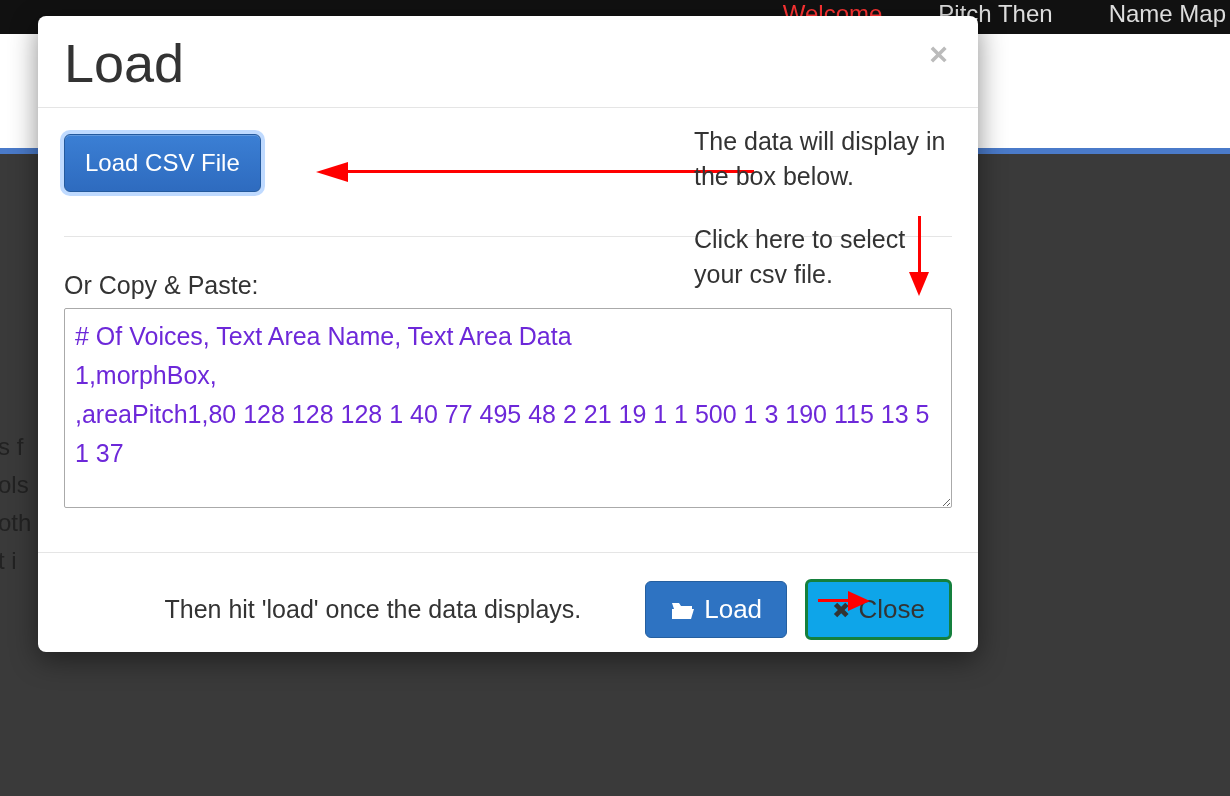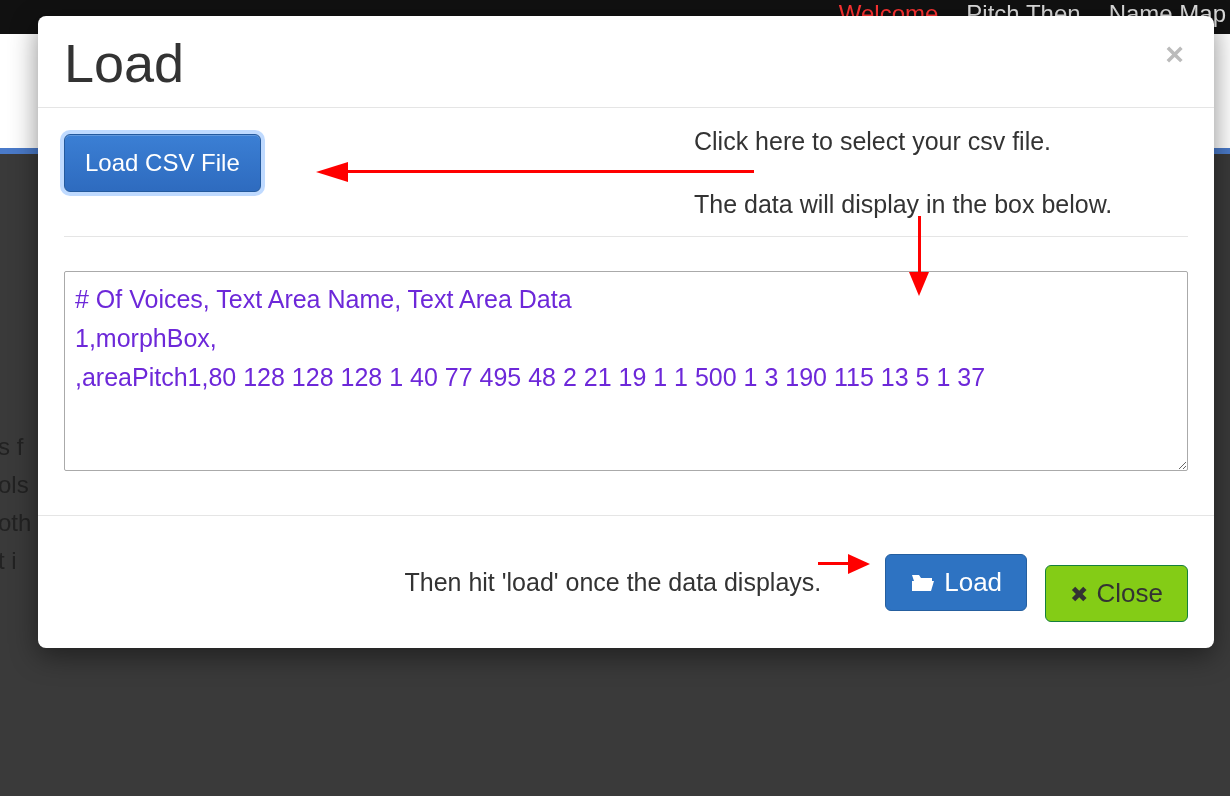--- a/index.html
+++ b/index.html
@@ -23,21 +23,21 @@
     font-size: 24px;
     display: flex;
     justify-content: flex-end;
     padding-right: 4px;
     gap: 28px;
     align-items: flex-start;
     overflow: hidden;
     white-space: nowrap;
   }
   .bg-nav .welcome { color: #f33; }
-  .bg-nav span { line-height: 28px; }
+  .bg-nav span { line-height: 28px; margin-left: 28px; }
 
   .bg-strip {
     position: absolute;
     top: 34px; left: 0; right: 0;
     height: 120px;
     background: #fff;
   }
   .bg-strip .blue-line {
     position: absolute; top: 114px; left: 0; right: 0;
     height: 6px; background: #4a7ac9;
@@ -52,21 +52,21 @@
     line-height: 38px;
     white-space: nowrap;
     overflow: hidden;
   }
 
   
   .modal {
     position: absolute;
     left: 38px;
     top: 16px;
-    width: 1176px;
+    width: 940px;
     background: #fff;
     border-radius: 8px;
     box-shadow: 0 8px 28px rgba(0,0,0,0.45);
     color: #333;
   }
   .modal-header {
     padding: 18px 26px 14px 26px;
     border-bottom: 1px solid #e5e5e5;
     display: flex;
     align-items: flex-start;
@@ -139,21 +139,21 @@
     padding: 8px 10px;
     border: 1px solid #aaa;
     border-radius: 2px;
     resize: both;
     line-height: 1.55;
     color: #6d28d9;
   }
 
   .modal-footer {
     border-top: 1px solid #e5e5e5;
-    padding: 26px 26px 26px 26px;
+    padding: 26px 26px 12px 26px;
     display: flex;
     align-items: center;
     justify-content: flex-end;
     gap: 18px;
     position: relative;
   }
   .footer-hint {
     font-size: 25px;
     color: #333;
     margin-right: 46px;
@@ -166,24 +166,23 @@
     display: inline-flex;
     align-items: center;
     gap: 8px;
   }
   .btn-primary {
     background: #2e73c2;
     border: 1px solid #255f9f;
     color: #fff;
   }
   .btn-default {
-    background: #84cc16;
-    border: 1px solid #15803d;
-    color: #333;
-    margin-top: 23px;
+    background: #0ea5e9;
+    border: 3px solid #15803d;
+    color: #333;
   }
 
   .icon-x::before {
     content: "✖";
     font-size: 22px;
   }
   .icon-folder-open {
     display: inline-block;
   }
   .icon-folder-open svg { display: block; }
@@ -285,32 +284,33 @@
 
     <div class="section-top">
       <button class="btn-loadcsv">Load CSV File</button>
 
       <div class="arrow1">
         <div class="shaft"></div>
           <div class="head"></div>
       </div>
 
       <div class="help-block">
+        <p>The data will display in the box below.</p>
         <p>Click here to select your csv file.</p>
-        <p>The data will display in the box below.</p>
       </div>
     </div>
 
     <div class="arrow2">
       <div class="shaft"></div>
         <div class="head"></div>
     </div>
 
     <hr class="divider">
 
+    <p class="paste-label">Or Copy &amp; Paste:</p>
     <textarea class="csv-textarea" style=""># Of Voices, Text Area Name, Text Area Data
 1,morphBox,
 ,areaPitch1,80 128 128 128 1 40 77 495 48 2 21 19 1 1 500 1 3 190 115 13 5 1 37</textarea>
 
   </div>
 
   <div class="modal-footer">
     <span class="footer-hint">Then hit 'load' once the data displays.</span>
 
     <div class="arrow3">

